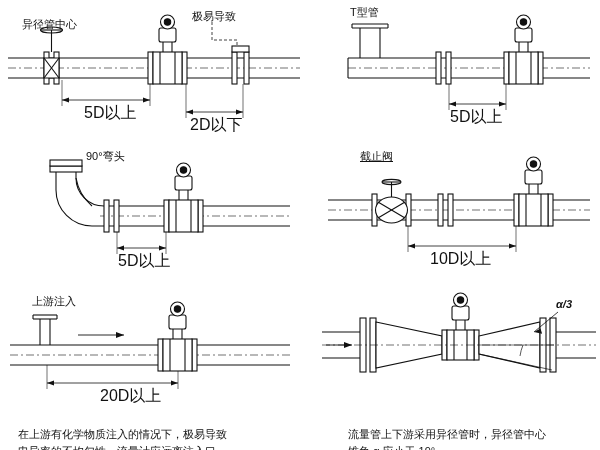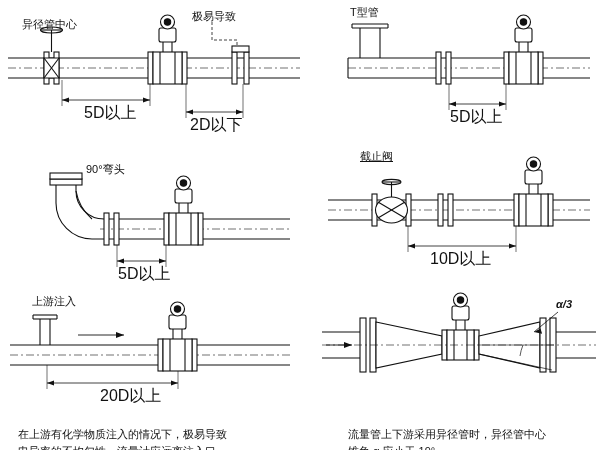--- a/index.html
+++ b/index.html
@@ -124,21 +124,21 @@
       <path d="M131 104 l7 -2.6 v5.2 z" fill="#111" stroke="none"></path>
       <path d="M188 104 l-7 -2.6 v5.2 z" fill="#111" stroke="none"></path>
       <line x1="131" y1="84" x2="131" y2="110" stroke-width="0.6"></line>
       <line x1="188" y1="84" x2="188" y2="110" stroke-width="0.6"></line>
     </g>
   </svg>
   <div class="lbl" style="left:32px;top:6px;">T型管</div>
   <div class="lbl dim" style="left:132px;top:107px;">5D以上</div>
 </div>
 
-<div class="panel" style="left:0px;top:145px;width:320px;height:135px;">
+<div class="panel" style="left:0px;top:132px;width:320px;height:135px;">
   <svg width="320" height="135" viewBox="0 0 320 135">
     <g stroke="#111" stroke-width="1.1" fill="none">
 
       <line x1="56" y1="40" x2="56" y2="58"></line>
       <line x1="76" y1="40" x2="76" y2="46"></line>
 
       <rect x="50" y="34" width="32" height="6" fill="#fff"></rect>
       <rect x="50" y="28" width="32" height="6" fill="#fff"></rect>
 
       <path d="M56 58 A 36 36 0 0 0 92 94"></path>

